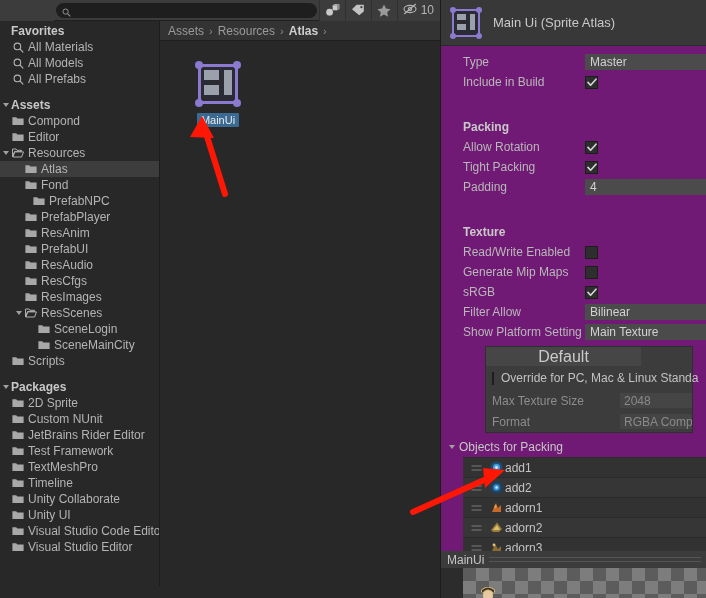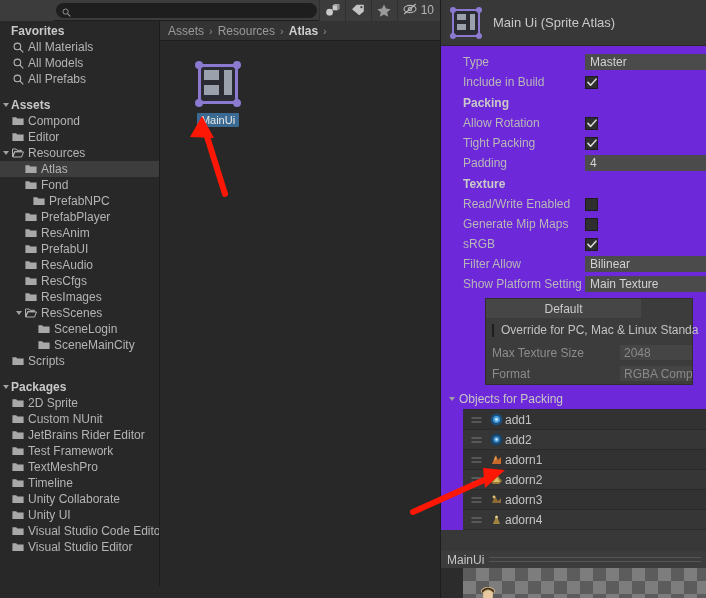--- a/index.html
+++ b/index.html
@@ -90,40 +90,40 @@
   }
 
   
   .inspector {
     width: 266px; height: 598px; background: #383838;
     border-left: 1px solid #1c1c1c; position: relative; overflow: hidden;
   }
   .insp-header { height: 46px; display: flex; align-items: center; padding-left: 8px; gap: 10px;
     background: #383838; border-bottom: 1px solid #2a2a2a; }
   .insp-title { font-size: 13px; color: #c9c9c9; }
-  .insp-body { background: #6d28d9; padding: 6px 0 0 0; }
+  .insp-body { background: #701a75; padding: 6px 0 0 0; }
 
   .row { height: 20px; display: flex; align-items: center; padding-left: 22px; }
   .row .lbl { width: 122px; font-size: 12px; color: #b8b8b8; white-space: nowrap; overflow: hidden; }
   .hdr { height: 21px; display: flex; align-items: center; padding-left: 22px;
-    font-size: 12px; font-weight: bold; color: #c9c9c9; }
+    font-size: 12px; font-weight: bold; color: #c9c9c9; margin-top: 24px; }
   .field {
     flex: 1; height: 16px; background: #4b4b4b; color: #d2d2d2;
     font-size: 12px; display: flex; align-items: center; padding-left: 5px;
     margin-right: 0; white-space: nowrap; overflow: hidden;
   }
   .chk {
     width: 13px; height: 13px; background: #2e2e2e; border: 1px solid #1d1d1d;
     display: flex; align-items: center; justify-content: center;
   }
   .chk svg { display: block; }
 
   .platform-box { margin: 4px 0 0 44px; width: 208px; border: 1px solid #2e2e2e; background: #3c3c3c; }
   .plat-tab { height: 19px; background: #464646; display: flex; align-items: center;
-    justify-content: center; font-size: 12px; color: #cacaca; width: 155px; }
+    justify-content: center; font-size: 16px; color: #cacaca; width: 155px; }
   .plat-row { height: 21px; display: flex; align-items: center; padding-left: 6px; }
   .plat-row .lbl { width: 128px; font-size: 12px; color: #8d8d8d; white-space: nowrap; overflow: hidden; }
   .plat-field { flex: 1; height: 15px; background: #454545; color: #8a8a8a; font-size: 12px;
     display: flex; align-items: center; padding-left: 4px; white-space: nowrap; overflow: hidden; }
   .ov-row { height: 24px; display: flex; align-items: center; padding-left: 6px; gap: 7px; text-align: right; }
   .ov-lbl { font-size: 12px; color: #c2c2c2; white-space: nowrap; }
 
   .objects-hdr { height: 20px; display: flex; align-items: center; gap: 4px; padding-left: 8px;
     font-size: 12px; color: #c6c6c6; margin-top: 4px; }
   .obj-list { margin-left: 22px; width: 244px; background: #3a3a3a; border-top: 1px solid #2d2d2d; }

